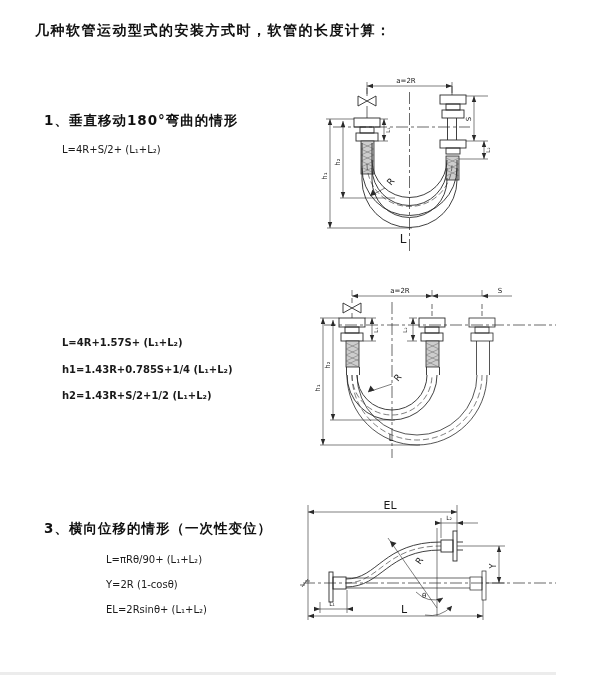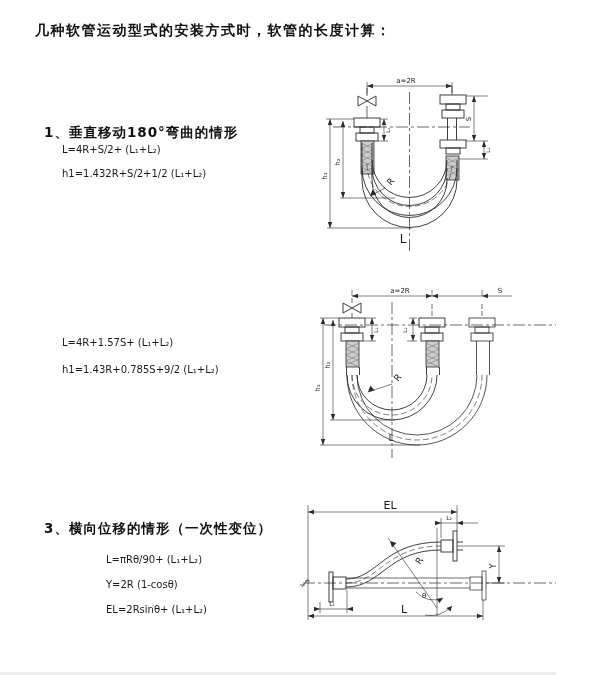--- a/index.html
+++ b/index.html
@@ -10,47 +10,47 @@
   .page-title{
     position:absolute;left:35px;top:22px;font-size:14px;font-weight:bold;
     letter-spacing:1.5px;color:#111;white-space:nowrap;
   }
   .sec-heading{
     position:absolute;left:44px;font-size:13.5px;font-weight:bold;
     letter-spacing:1px;color:#111;white-space:nowrap;
   }
   .formulas{position:absolute;left:62px;font-size:10px;color:#1a1a1a;}
   .formulas div{white-space:nowrap;}
-  #s1-heading{top:124px;} #s1-formulas{top:138px;} #s1-formulas div{line-height:23.5px;}
-  #s2-heading{top:305px;} #s2-formulas{top:330px;} #s2-formulas div{line-height:26.5px;}
+  #s1-heading{top:112px;} #s1-formulas{top:138px;} #s1-formulas div{line-height:23.5px;}
+  #s2-heading{top:305px;} #s2-formulas{top:330px;} #s2-formulas div{line-height:26.5px;font-weight:bold;}
   #s3-heading{top:520px;} #s3-formulas{top:547px;} #s3-formulas div{line-height:25px;margin-left:44px;}
   .diag{position:absolute;}
   #diag1{left:310px;top:70px;}
   #diag2{left:315px;top:283px;}
   #diag3{left:300px;top:498px;}
   svg{display:block;}
   svg text{fill:#1a1a1a;font-family:"DejaVu Sans","Liberation Sans",sans-serif;}
   .scan-edge{position:absolute;left:0;bottom:0;width:600px;height:3px;background:#ececec;}
 </style>
 </head>
 <body>
 
 <div id="app">
 
   <div class="page-title">几种软管运动型式的安装方式时，软管的长度计算：</div>
 
   <div class="sec-heading" id="s1-heading">1、垂直移动180°弯曲的情形</div>
   <div class="formulas" id="s1-formulas">
     <div>L=4R+S/2+ (L₁+L₂)</div>
-    <div>h1=1.432R+S/2+1/2 (L₁+L₂)</div>
   </div>
 
   <div class="formulas" id="s2-formulas">
     <div>L=4R+1.57S+ (L₁+L₂)</div>
-    <div>h1=1.43R+0.785S+9/2 (L₁+L₂)</div>
+    <div>h1=1.43R+0.785S+1/4 (L₁+L₂)</div>
+    <div>h2=1.43R+S/2+1/2 (L₁+L₂)</div>
   </div>
 
   <div class="sec-heading" id="s3-heading">3、横向位移的情形（一次性变位）</div>
   <div class="formulas" id="s3-formulas">
     <div>L=πRθ/90+ (L₁+L₂)</div>
     <div>Y=2R (1-cosθ)</div>
     <div>EL=2Rsinθ+ (L₁+L₂)</div>
   </div>
 
   <svg id="diag1" class="diag" width="285" height="195" viewBox="310 70 285 195">

